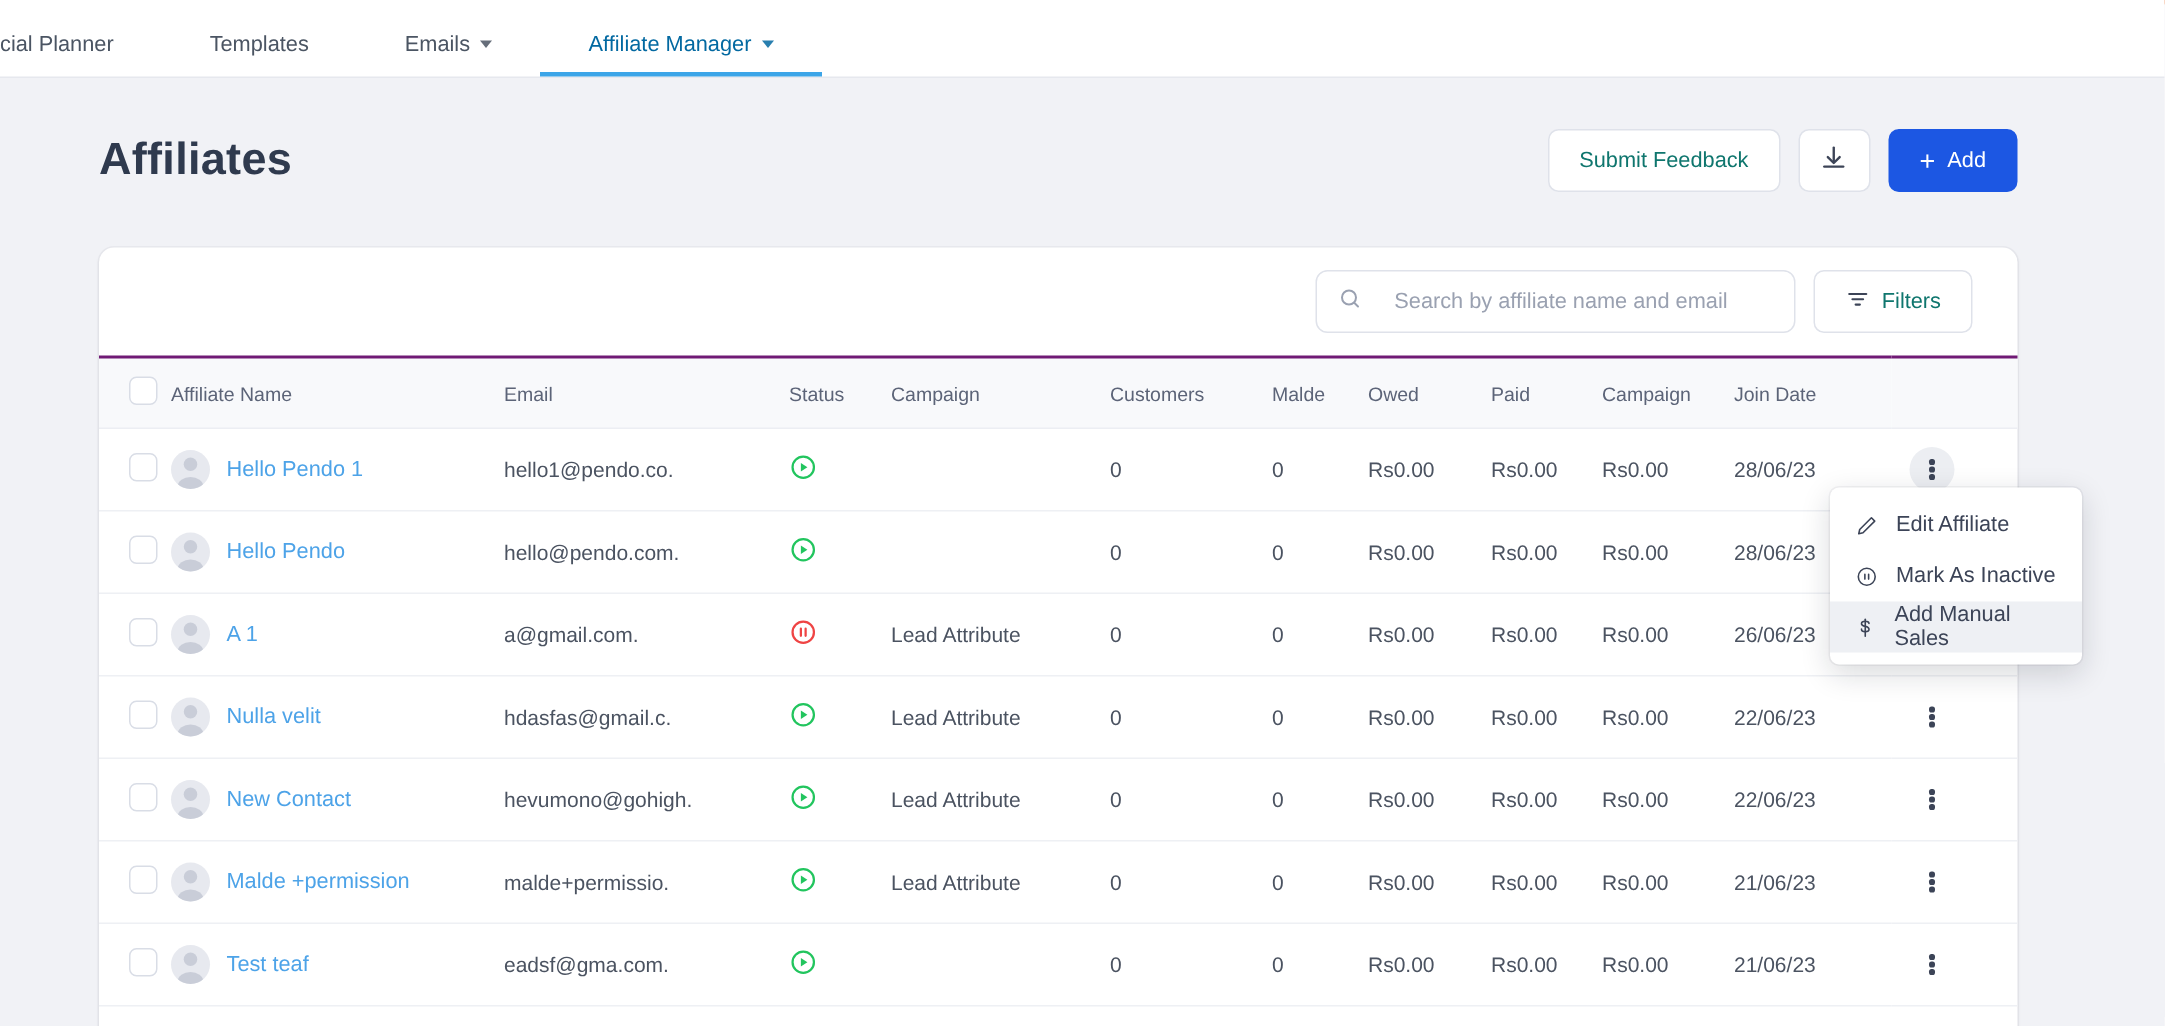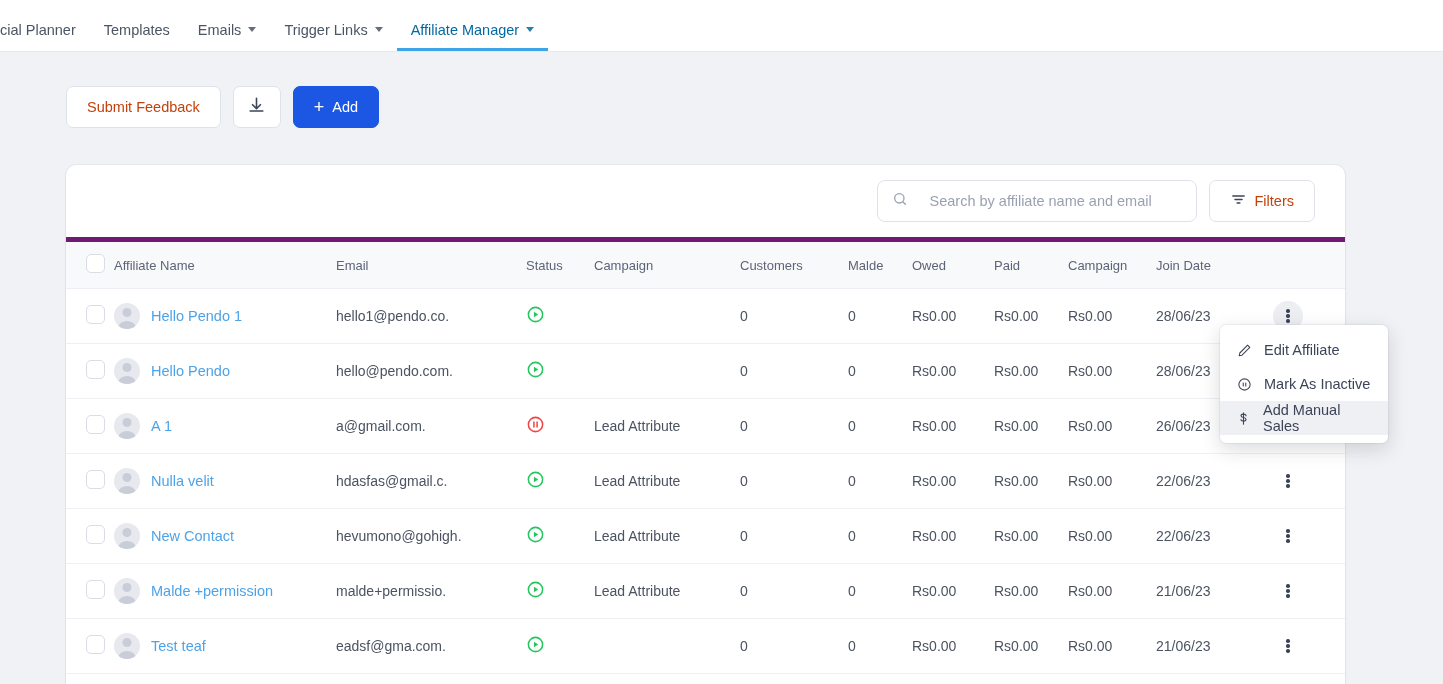--- a/index.html
+++ b/index.html
@@ -20,21 +20,21 @@
   .navbar {
     position: absolute; top: 0; left: 0;
     width: 1443px; height: 52px;
     background: #ffffff;
     display: flex; align-items: flex-end;
     border-bottom: 1px solid #e6e8ee;
   }
   .nav-items { display: flex; align-items: flex-end; height: 52px; padding-left: 0; }
   .nav-item {
     display: flex; align-items: center; gap: 7px;
-    height: 40px; padding: 0 14px;
+    height: 40px; padding: 0 32px;
     font-size: 14.5px; color: #4b5563;
     cursor: pointer; white-space: nowrap;
     border-bottom: 3px solid transparent;
     position: relative;
   }
   .nav-item:first-child { padding-left: 0; }
   .nav-item.active { color: #0369a1; border-bottom-color: #3ca5e8; font-weight: 400; }
   .caret {
     width: 0; height: 0; display: inline-block;
     border-left: 4.5px solid transparent;
@@ -52,21 +52,21 @@
   .page-title { font-size: 30px; font-weight: 700; color: #2f3a4e; letter-spacing: .2px; }
   .header-actions { display: flex; align-items: center; gap: 12px; }
 
   .btn {
     display: inline-flex; align-items: center; justify-content: center;
     gap: 8px; cursor: pointer; font-size: 14.5px;
     border-radius: 7px; white-space: nowrap;
   }
   .btn-outline {
     height: 42px; padding: 0 20px;
-    background: #fff; color: #c2410c;
+    background: #fff; color: #0f766e;
     border: 1px solid #dfe2ea;
   }
   .btn-icon {
     width: 48px; height: 42px;
     background: #fff; border: 1px solid #dfe2ea;
   }
   .btn-primary {
     height: 42px; padding: 0 20px;
     background: #1c57e3; color: #fff; border: 1px solid #1c57e3;
     font-weight: 500;
@@ -94,21 +94,21 @@
   .search-input {
     border: none; outline: none; flex: 1;
     font-size: 14.5px; color: #3c4457;
     font-family: "Liberation Sans", sans-serif;
     background: transparent;
   }
   .search-input::placeholder { color: #9aa1b1; }
 
   
   table { width: 100%; border-collapse: collapse; table-layout: fixed; }
-  thead tr { background: #f8f9fb; border-top: 5px solid #701a75; border-bottom: 1px solid #eceef3; }
+  thead tr { background: #f8f9fb; border-top: 2px solid #701a75; border-bottom: 1px solid #eceef3; }
   th {
     text-align: left; font-size: 13px; font-weight: 400;
     color: #5c6478; padding: 12px 0; height: 42px;
   }
   td {
     font-size: 14px; color: #4b5361;
     padding: 0; height: 55px;
     border-bottom: 1px solid #eef0f4;
     vertical-align: middle;
   }
@@ -190,32 +190,29 @@
       <div class="nav-item">
         <span>cial Planner</span>
       </div>
       <div class="nav-item">
         <span>Templates</span>
       </div>
       <div class="nav-item">
         <span>Emails</span>
         <span class="caret"></span>
       </div>
-      <div class="nav-item">
-        <span>Trigger Links</span>
-        <span class="caret"></span>
-      </div>
       <div class="nav-item active">
         <span>Affiliate Manager</span>
         <span class="caret"></span>
       </div>
     </div>
 </div>
 
 <div class="page-header">
+  <div class="page-title">Affiliates</div>
   <div class="header-actions">
     <div class="btn btn-outline">
       <span>Submit Feedback</span>
     </div>
     <div class="btn btn-icon">
       <span>
         <svg width="19" height="19" viewBox="0 0 24 24" fill="none" stroke="#3c4457" stroke-width="2" stroke-linecap="round" stroke-linejoin="round">
           <path d="M12 3v12"></path>
             <path d="M7 11l5 5 5-5"></path>
             <path d="M4 19h16"></path>

